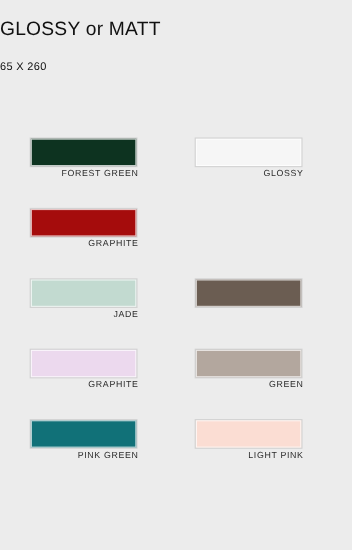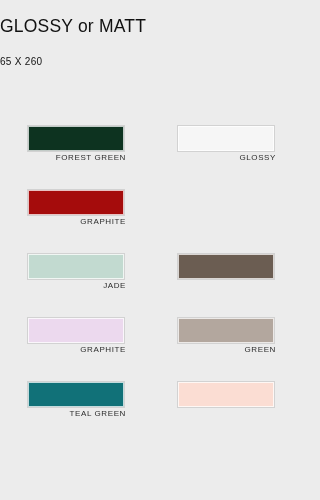--- a/index.html
+++ b/index.html
@@ -115,20 +115,21 @@
     <div class="swatch-cell right">
       <div class="swatch-chip" style="background-color: rgb(179, 167, 158);"></div>
       <div class="swatch-label">GREEN</div>
     </div>
   </div>
 
 
   <div class="swatch-row">
     <div class="swatch-cell left">
       <div class="swatch-chip" style="background-color: rgb(17, 113, 120);"></div>
-      <div class="swatch-label">TEAL GREEN</div>
+      <div class="swatch-label">PINK GREEN</div>
     </div>
     <div class="swatch-cell right">
       <div class="swatch-chip" style="background-color: rgb(251, 221, 211);"></div>
+      <div class="swatch-label">LIGHT PINK</div>
     </div>
   </div>
 
 </div>
 
 </body></html>

